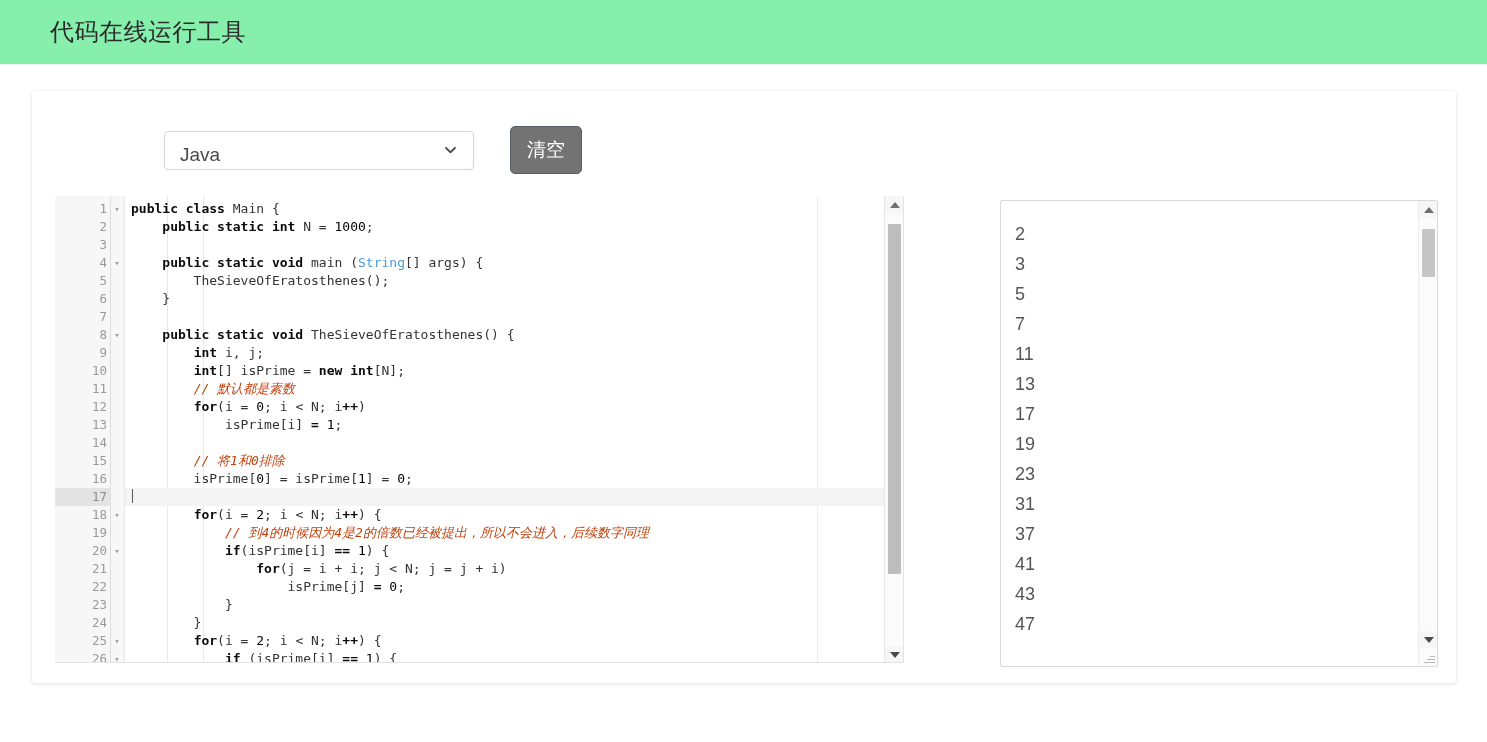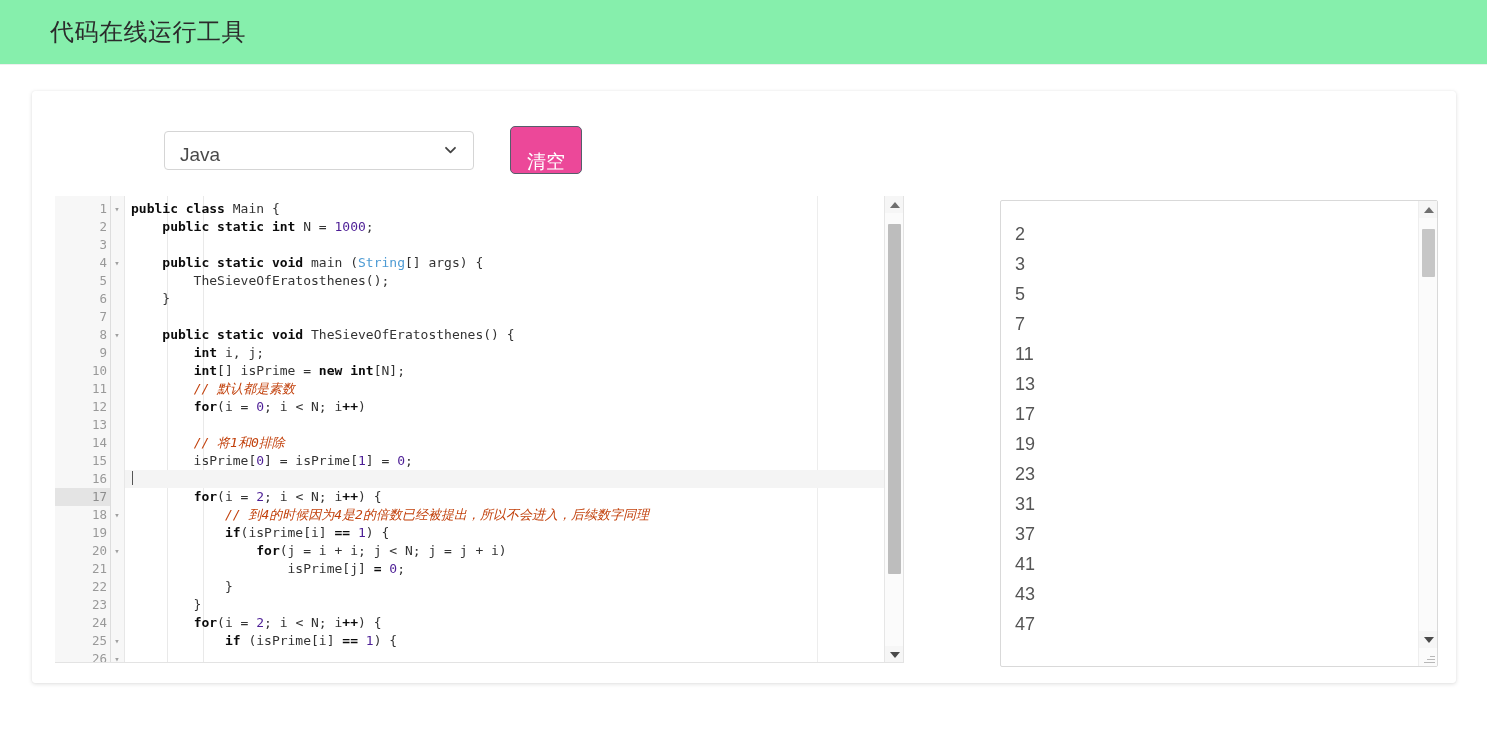--- a/index.html
+++ b/index.html
@@ -89,26 +89,26 @@
   .chev {
     position: absolute;
     right: 16px; top: 50%;
     transform: translateY(-50%);
     width: 13px; height: 13px;
     pointer-events: none;
   }
   .chev svg { display:block; }
   .btn-clear {
     margin-left: 36px;
-    background: #ec4899;
+    background: #737373;
     border: 1px solid #555e6b;
     color: #ffffff;
     font-size: 19px;
     border-radius: 5px;
-    padding: 12px 16px;
+    padding: 0 16px;
     height: 48px;
     line-height: 46px;
     cursor: pointer;
     white-space: nowrap;
   }
 
   
   .work-area {
     position: absolute;
     left: 0; top: 105px;
@@ -183,21 +183,21 @@
   }
   .cline.active { background: #f4f4f4; }
   .caret {
     display: inline-block;
     width: 1px; height: 14px;
     background: #555;
     vertical-align: -2px;
     margin-left: 1px;
   }
   .kw   { color:#0b0b0b; font-weight: bold; }
-  .num  { color:#4c1d95;text-align:center; }
+  .num  { color:#000000;text-align:center; }
   .typ  { color:#4d9bd4; }
   .cmt  { color:#c2410c; font-style: italic; }
   .pl   { color:#333; }
 
   
   .guides { position:absolute; left:0; top:0; bottom:0; right:0; pointer-events:none; }
   .guide { position:absolute; top:0; bottom:0; width:1px; background:#e9e9e9; }
 
   
   .vscroll {
@@ -346,20 +346,21 @@
             <div class="cline"></div>
             <div class="cline"><span class="pl">    </span><span class="kw">public static void </span><span class="pl">main (</span><span class="typ">String</span><span class="pl">[] args) {</span></div>
             <div class="cline"><span class="pl">        TheSieveOfEratosthenes();</span></div>
             <div class="cline"><span class="pl">    }</span></div>
             <div class="cline"></div>
             <div class="cline"><span class="pl">    </span><span class="kw">public static void </span><span class="pl">TheSieveOfEratosthenes() {</span></div>
             <div class="cline"><span class="pl">        </span><span class="kw">int </span><span class="pl">i, j;</span></div>
             <div class="cline"><span class="pl">        </span><span class="kw">int</span><span class="pl">[] isPrime = </span><span class="kw">new int</span><span class="pl">[N];</span></div>
             <div class="cline"><span class="pl">        </span><span class="cmt">// 默认都是素数</span></div>
             <div class="cline"><span class="pl">        </span><span class="kw">for</span><span class="pl">(i = </span><span class="num">0</span><span class="pl">; i &lt; N; i</span><span class="kw">++</span><span class="pl">)</span></div>
+            <div class="cline"><span class="pl">            isPrime[i] </span><span class="kw">= </span><span class="num">1</span><span class="pl">;</span></div>
             <div class="cline"></div>
             <div class="cline"><span class="pl">        </span><span class="cmt">// 将1和0排除</span></div>
             <div class="cline"><span class="pl">        isPrime[</span><span class="num">0</span><span class="pl">] = isPrime[</span><span class="num">1</span><span class="pl">] = </span><span class="num">0</span><span class="pl">;</span></div>
             <div class="cline active"><span class="caret"></span></div>
             <div class="cline"><span class="pl">        </span><span class="kw">for</span><span class="pl">(i = </span><span class="num">2</span><span class="pl">; i &lt; N; i</span><span class="kw">++</span><span class="pl">) {</span></div>
             <div class="cline"><span class="pl">            </span><span class="cmt">// 到4的时候因为4是2的倍数已经被提出，所以不会进入，后续数字同理</span></div>
             <div class="cline"><span class="pl">            </span><span class="kw">if</span><span class="pl">(isPrime[i] </span><span class="kw">== </span><span class="num">1</span><span class="pl">) {</span></div>
             <div class="cline"><span class="pl">                </span><span class="kw">for</span><span class="pl">(j = i + i; j &lt; N; j = j + i)</span></div>
             <div class="cline"><span class="pl">                    isPrime[j] </span><span class="kw">= </span><span class="num">0</span><span class="pl">;</span></div>
             <div class="cline"><span class="pl">            }</span></div>

